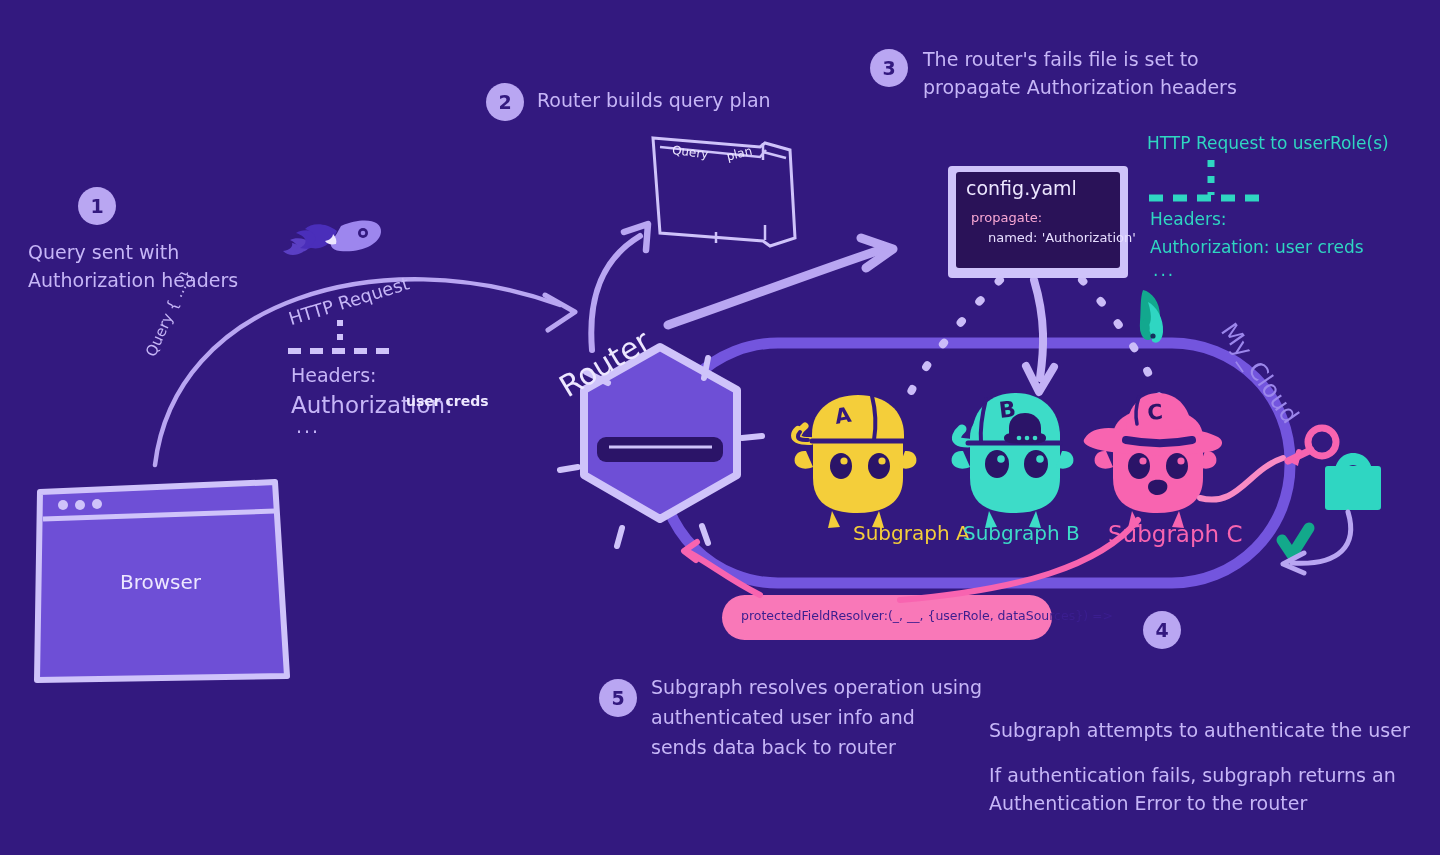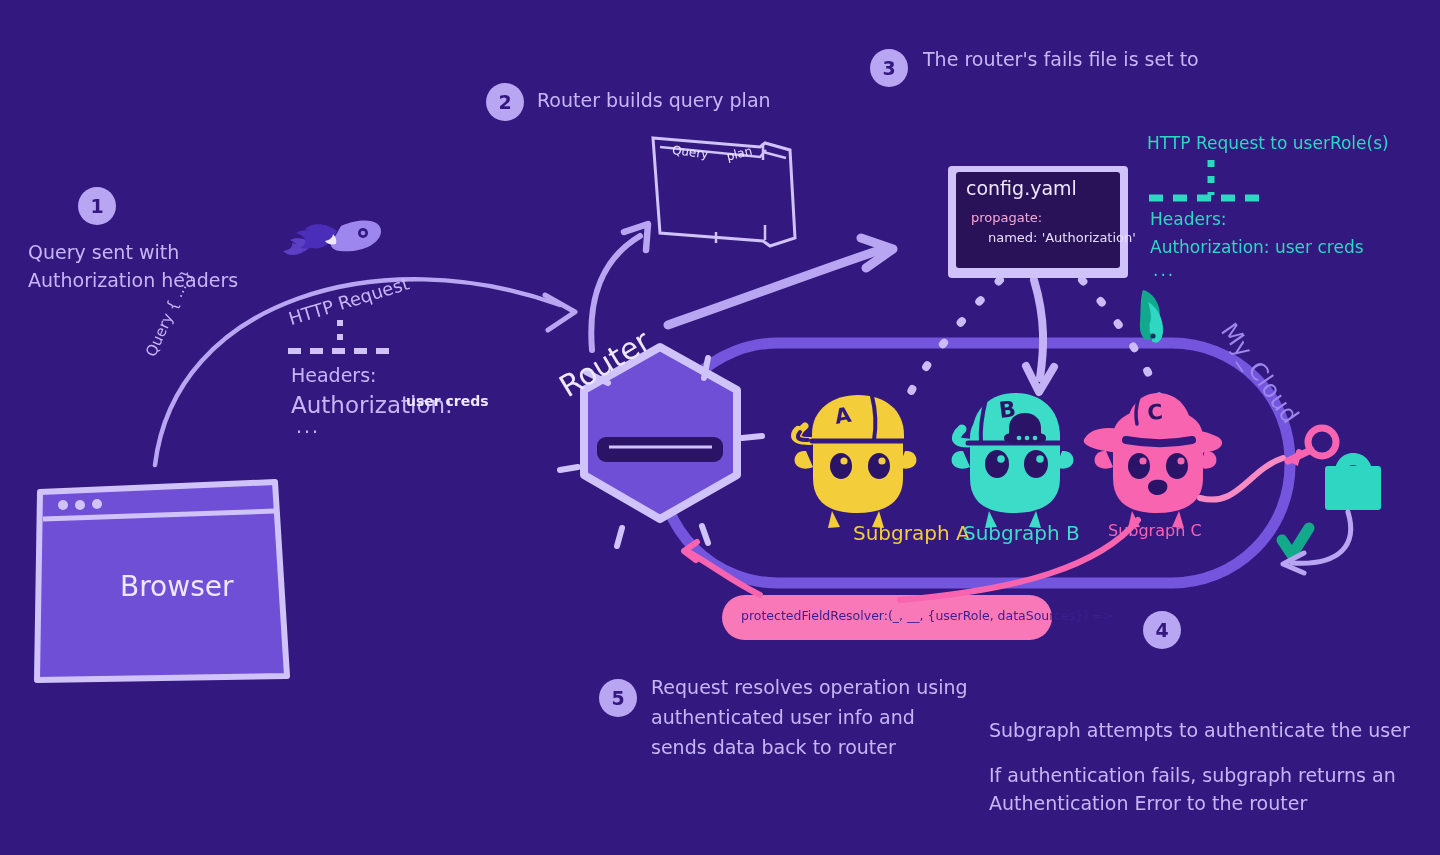--- a/index.html
+++ b/index.html
@@ -273,38 +273,39 @@
     <div>Query sent with</div>
     <div>Authorization headers</div>
   </div>
 
   <div class="step-circle" style="left:486px;top:83px;">2</div>
   <div class="step-text" style="left:537px;top:86px;width:320px;">Router builds query plan</div>
 
   <div class="step-circle" style="left:870px;top:49px;">3</div>
   <div class="step-text" style="left:923px;top:45px;width:420px;">
     <div>The router's fails file is set to</div>
+    <div>propagate Authorization headers</div>
   </div>
 
   <div class="step-circle" style="left:1143px;top:611px;">4</div>
   <div class="step-text" style="left:989px;top:670px;width:440px;margin-top:46px;">
     <div>Subgraph attempts to authenticate the user</div>
     <div style="height:17px;"></div>
     <div>If authentication fails, subgraph returns an</div>
     <div>Authentication Error to the router</div>
   </div>
 
   <div class="step-circle" style="left:599px;top:679px;">5</div>
   <div class="step-text" style="left:651px;top:672px;width:340px;line-height:30px;">
-    <div>Request resolves operation using</div>
+    <div>Subgraph resolves operation using</div>
     <div>authenticated user info and</div>
     <div>sends data back to router</div>
   </div>
 
-  <div class="lbl white" style="left:120px;top:570px;font-size:28px;">Browser</div>
+  <div class="lbl white" style="left:120px;top:570px;font-size:20px;">Browser</div>
 
   <div class="lbl lav" style="left:142px;top:352px;font-size:15px;transform:rotate(-66deg);transform-origin:left top;">Query { ... }</div>
 
   <div class="lbl lav" style="left:286px;top:309px;font-size:18px;transform:rotate(-17deg);transform-origin:left top;">HTTP Request</div>
 
   <div class="lbl lav" style="left:291px;top:364px;font-size:19px;">Headers:</div>
   <div class="lbl lav" style="left:291px;top:392px;font-size:23px;">Authorization:</div>
   <div class="lbl white" style="left:406px;top:393px;font-size:14px;font-weight:600;">user creds</div>
   <div class="lbl lav" style="left:296px;top:415px;font-size:19px;letter-spacing:2px;">...</div>
 
@@ -319,17 +320,17 @@
 
   <div class="lbl teal" style="left:1147px;top:133px;font-size:17px;">HTTP Request to userRole(s)</div>
   <div class="lbl teal" style="left:1150px;top:209px;font-size:17px;">Headers:</div>
   <div class="lbl teal" style="left:1150px;top:237px;font-size:17px;">Authorization: user creds</div>
   <div class="lbl teal" style="left:1153px;top:260px;font-size:17px;letter-spacing:2px;">...</div>
 
   <div class="lbl" style="left:1238px;top:318px;font-size:24px;color:#9C87EC;transform:rotate(55deg);transform-origin:left top;">My_Cloud</div>
 
   <div class="lbl yellow" style="left:805px;top:521px;font-size:20px;">Subgraph A</div>
   <div class="lbl cyan" style="left:963px;top:521px;font-size:20px;">Subgraph B</div>
-  <div class="lbl pink" style="left:1108px;top:521px;font-size:16px;">Subgraph C</div>
+  <div class="lbl pink" style="left:1108px;top:521px;font-size:23px;">Subgraph C</div>
 
   <div class="lbl" style="left:741px;top:608px;font-size:12.5px;color:#3B1E8F;">protectedFieldResolver:(_, __, {userRole, dataSources}) =&gt;</div>
 
 </div>
 
 </body></html>

